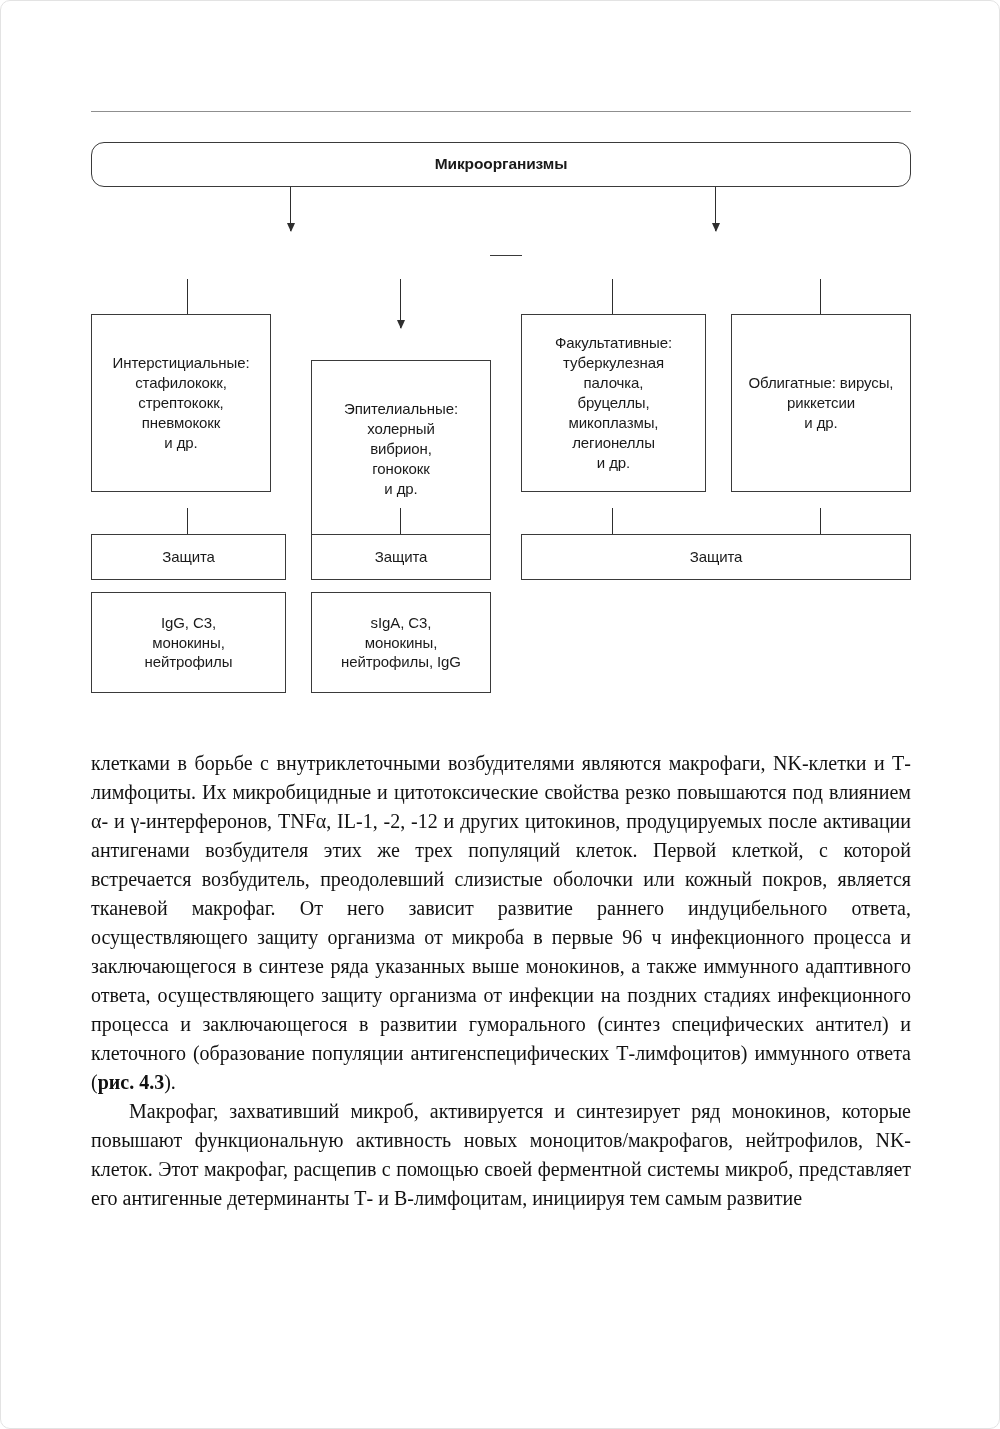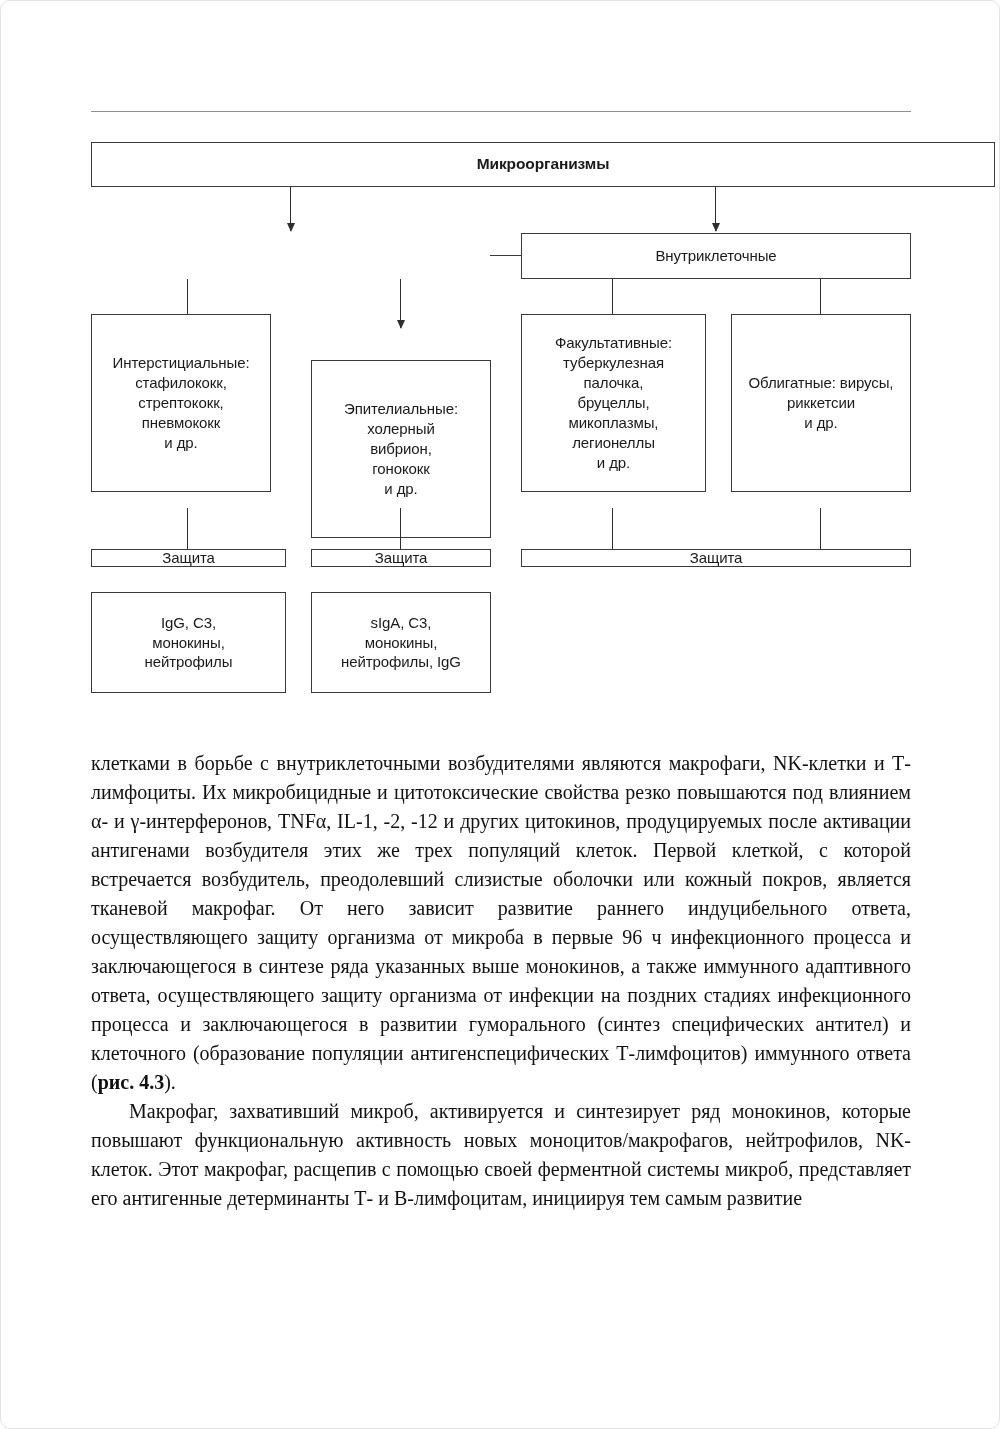--- a/index.html
+++ b/index.html
@@ -35,33 +35,33 @@
     font-size: 15px; line-height: 1.33; letter-spacing: -0.1px; color: #1a1a1a;
   }
   .dbox {
     position: absolute;
     border: 1.4px solid #3a3a3a;
     background: #ffffff;
     display: flex; align-items: center; justify-content: center;
     text-align: center;
     white-space: pre-line;
   }
-  .root { left: 0; top: 0; width: 904px; height: 45px; font-weight: 700; font-size: 15.5px; }
+  .root { left: 0; top: 0; width: 820px; height: 45px; font-weight: 700; font-size: 15.5px; border-radius: 13px; }
   .ext  { left: 0;    top: 91px; width: 400px; height: 46px; }
   .int  { left: 430px; top: 91px; width: 390px; height: 46px; }
   .hline {
     position: absolute; left: 399px; top: 113px; width: 32px; height: 0;
     border-top: 1.4px solid #3a3a3a;
   }
   .g  { top: 172px; height: 178px; text-align: center; }
   .g1 { left: 0;     width: 180px; }
   .g2 { left: 220px; width: 180px; margin-top: 46px; }
   .g3 { left: 430px; width: 185px; }
   .g4 { left: 640px; width: 180px; }
-  .dh { top: 407px; height: 18px; }
+  .dh { top: 392px; height: 46px; }
   .db { top: 450px; height: 101px; }
   .c1 { left: 0;     width: 195px; }
   .c2 { left: 220px; width: 180px; }
   .c3 { left: 430px; width: 390px; }
 
   .varrow { position: absolute; width: 1.4px; background: #2e2e2e; }
   .varrow::after {
     content: "";
     position: absolute; left: 50%; bottom: -1px; transform: translateX(-50%);
     width: 0; height: 0;
@@ -105,21 +105,20 @@
 
   <div class="header-rule"></div>
 
   <div class="diagram">
 
     <div class="dbox root">Микроорганизмы</div>
 
     <div class="varrow ar1"></div>
     <div class="varrow ar2"></div>
 
-    <div class="dbox int">Внутриклеточные</div>
     <div class="hline"></div>
 
     <div class="varrow ar3"></div>
     <div class="varrow ar4"></div>
     <div class="varrow ar5"></div>
     <div class="varrow ar6"></div>
 
     <div class="dbox g g1">Интерстициальные:
 стафилококк,
 стрептококк,

